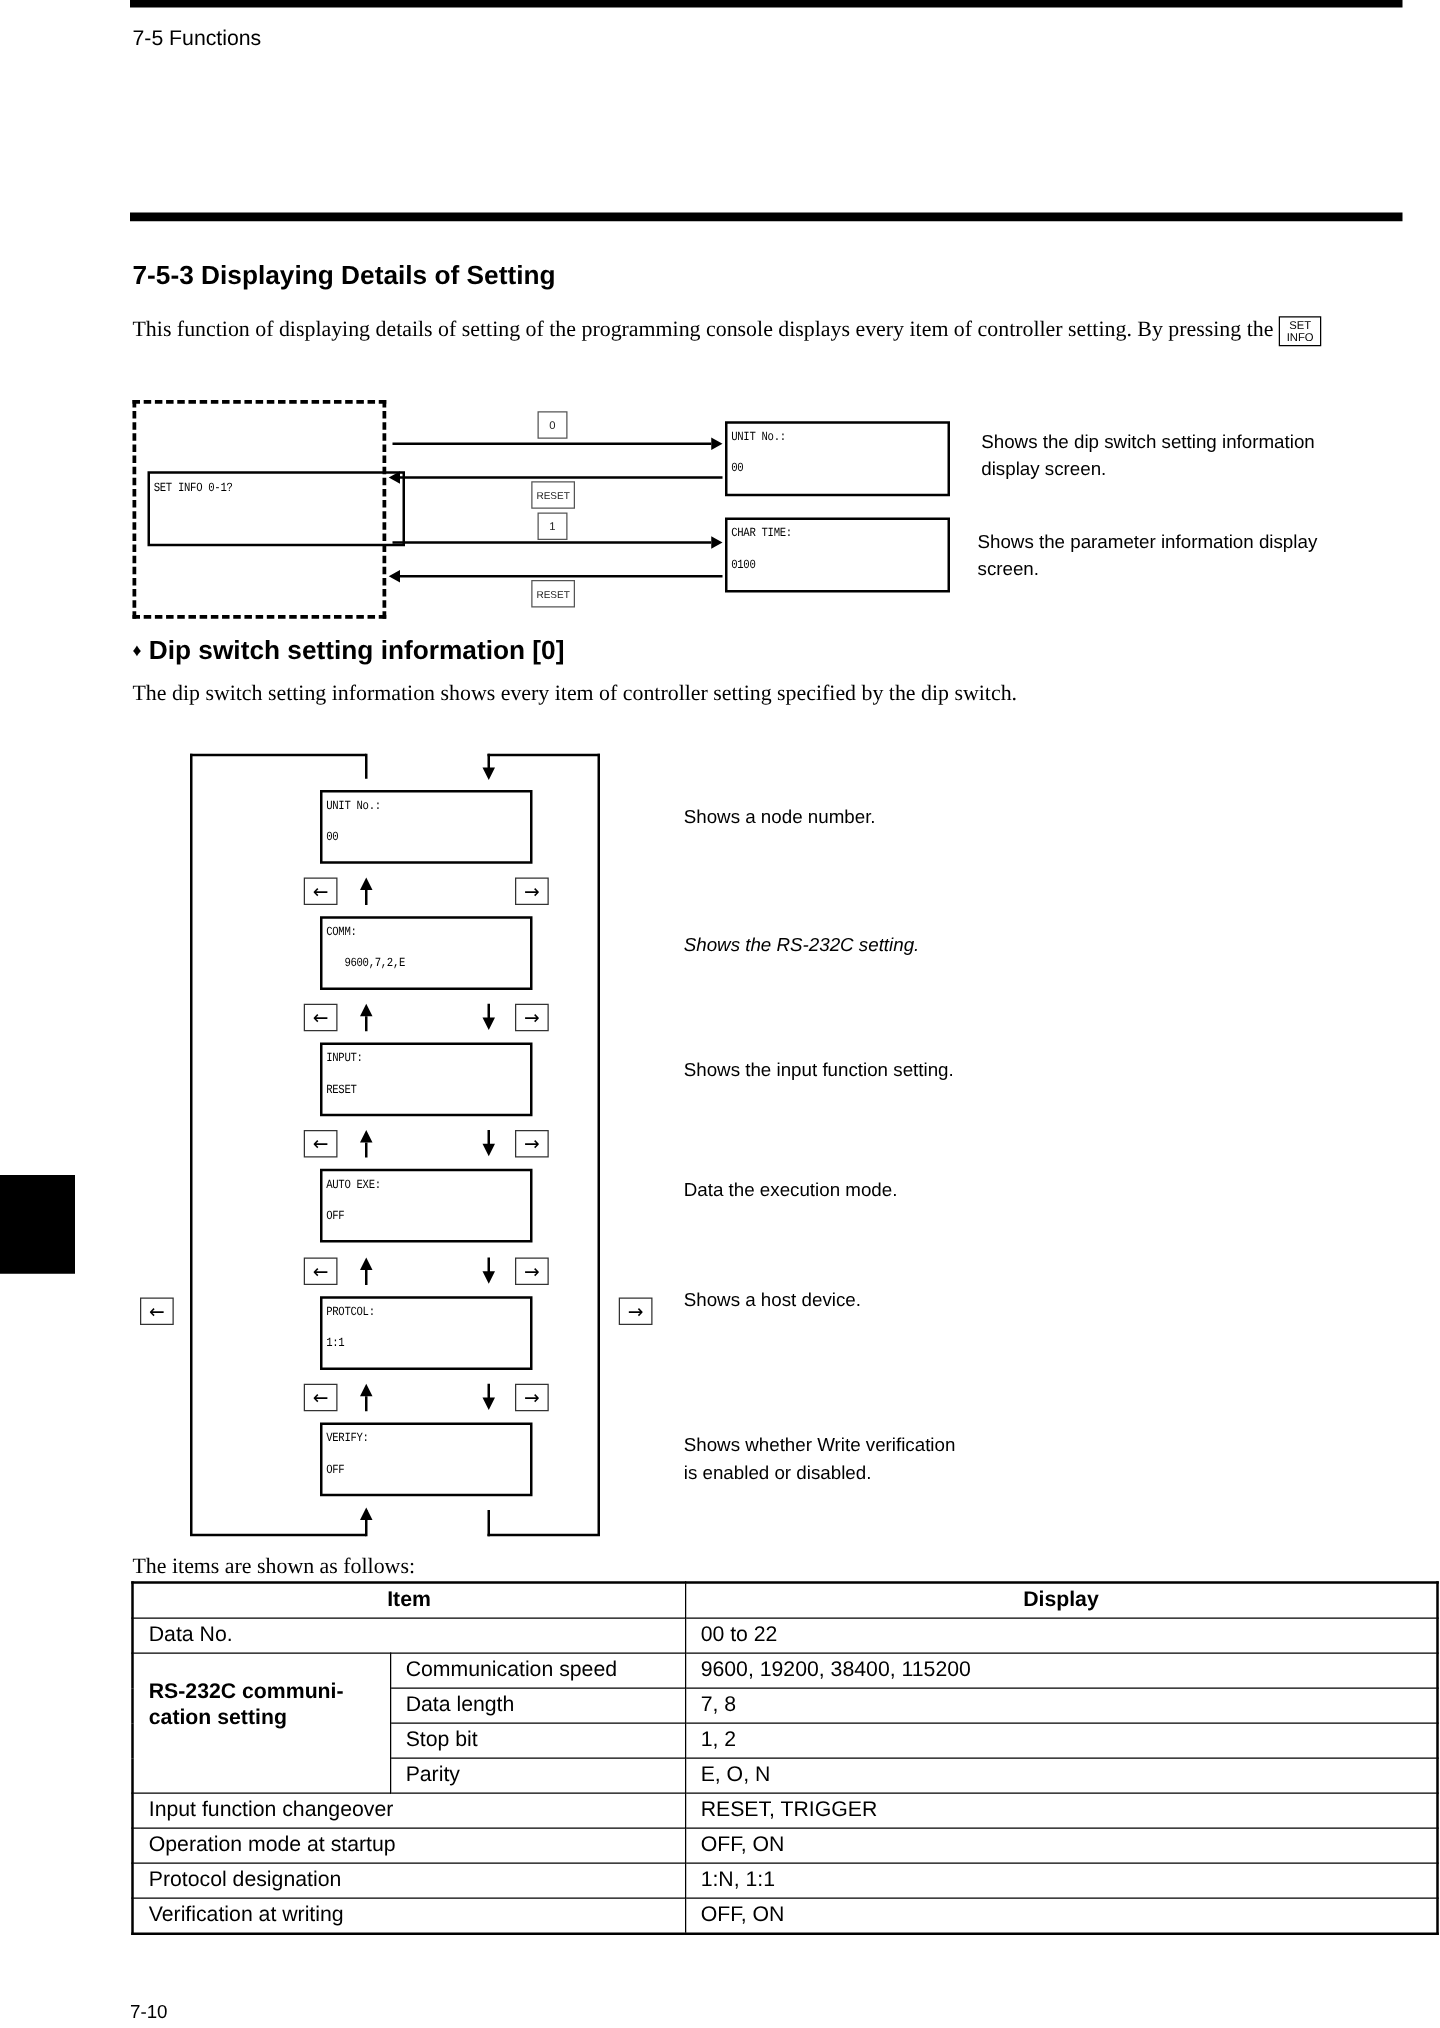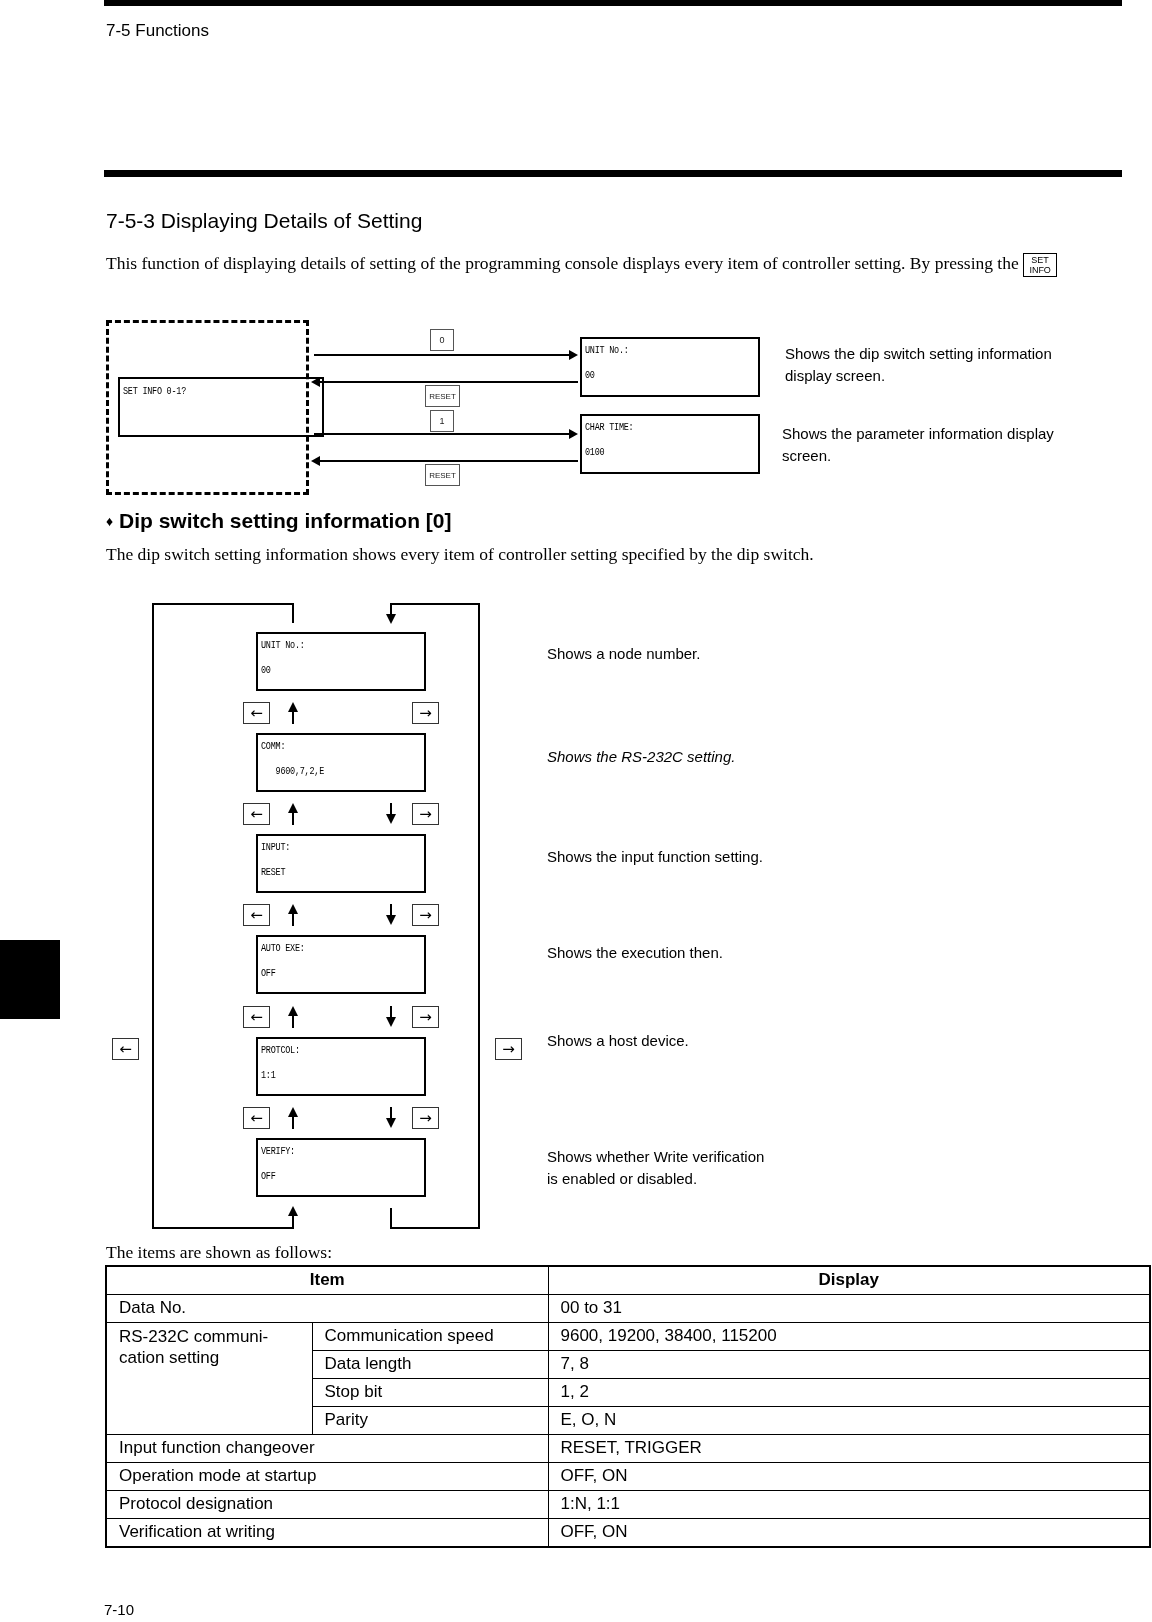--- a/index.html
+++ b/index.html
@@ -3,21 +3,21 @@
 <meta charset="utf-8">
 <style>
   html, body { margin:0; padding:0; background:#fff; }
   body { width:1152px; height:1622px; position:relative; overflow:hidden; color:#000; }
   .abs { position:absolute; }
   .sans { font-family:"Liberation Sans", "DejaVu Sans", sans-serif; }
   .serif { font-family:"Liberation Serif", "DejaVu Serif", serif; }
   .rule-top { left:104px; top:0; width:1018px; height:6px; background:#000; }
   .rule-mid { left:104px; top:170px; width:1018px; height:7px; background:#000; }
   .header-text { left:106px; top:21px; font-size:17px; }
-  .section-title { left:106px; top:209px; font-size:21px; font-weight:normal;text-align:right; }
+  .section-title { left:106px; top:209px; font-size:21px; font-weight:bold;text-align:right; }
   .para { font-size:17.5px; line-height:25px; }
   .key { border:1px solid #555; background:#fff; font-family:"Liberation Sans", sans-serif; font-size:9px; text-align:center; color:#222; display:flex; align-items:center; justify-content:center; box-sizing:border-box; }
   .setinfo-key { display:inline-block; width:34px; height:24px; border:1px solid #000; font-size:9px; line-height:10px; text-align:center; vertical-align:middle; font-family:"Liberation Sans", sans-serif; box-sizing:border-box; padding-top:1px; }
   .lcd { border:2.5px solid #000; box-sizing:border-box; font-family:Liberation Mono, monospace; font-size:10px; transform-origin:left top; }
   .lcd .l1, .lcd .l2 { position:absolute; left:3px; letter-spacing:-0.3px; transform:scaleX(0.85); transform-origin:left center; white-space:nowrap; }
   .hline { background:#000; height:2px; }
   .vline { background:#000; width:2px; }
   .dashed { border:3px dashed #000; box-sizing:border-box; }
   .desc { font-size:15px; line-height:21.5px; font-family:"Liberation Sans", sans-serif; }
   .arrowhead-r { width:0; height:0; border-top:5px solid transparent; border-bottom:5px solid transparent; border-left:9px solid #000; }
@@ -160,21 +160,21 @@
 <div class="abs vline" style="left:390px; top:1107px; height:12px;"></div>
 <div class="abs arrowhead-d" style="left:386px; top:1118px;"></div>
 <div class="abs nav-key" style="left:412px; top:1107px;">→</div>
 
 <div class="abs nav-key" style="left:112px; top:1038px;">←</div>
 <div class="abs nav-key" style="left:495px; top:1038px;">→</div>
 
 <div class="abs desc" style="left:547px; top:643px;">Shows a node number.</div>
 <div class="abs desc" style="left:547px; top:746px;font-style:italic;">Shows the RS-232C setting.</div>
 <div class="abs desc" style="left:547px; top:846px;">Shows the input function setting.</div>
-<div class="abs desc" style="left:547px; top:942px;">Shows the execution then.</div>
+<div class="abs desc" style="left:547px; top:942px;">Data the execution mode.</div>
 <div class="abs desc" style="left:547px; top:1030px;">Shows a host device.</div>
 <div class="abs desc" style="left:547px; top:1146px;">
   <span>Shows whether Write verification</span><br><span>is enabled or disabled.</span>
 </div>
 
 <div class="abs side-tab"></div>
 
 <div class="abs para serif" style="left:106px; top:1240px;">The items are shown as follows:</div>
 <table class="items">
   <colgroup>
@@ -182,24 +182,24 @@
       <col style="width:236px">
       <col>
     </colgroup>
   <tbody>
       <tr>
     <th colspan="2">Item</th>
     <th>Display</th>
   </tr>
   <tr>
     <td colspan="2">Data No.</td>
-    <td>00 to 31</td>
-  </tr>
-  <tr>
-    <td rowspan="4" style="white-space:pre-line; line-height:21px; padding-top:3px;">RS-232C communi-
+    <td>00 to 22</td>
+  </tr>
+  <tr>
+    <td rowspan="4" style="white-space:pre-line; line-height:21px; padding-top:19px;font-weight:bold;">RS-232C communi-
 cation setting</td>
     <td>Communication speed</td>
     <td>9600, 19200, 38400, 115200</td>
   </tr>
   <tr>
     <td>Data length</td>
     <td>7, 8</td>
   </tr>
   <tr>
     <td>Stop bit</td>

